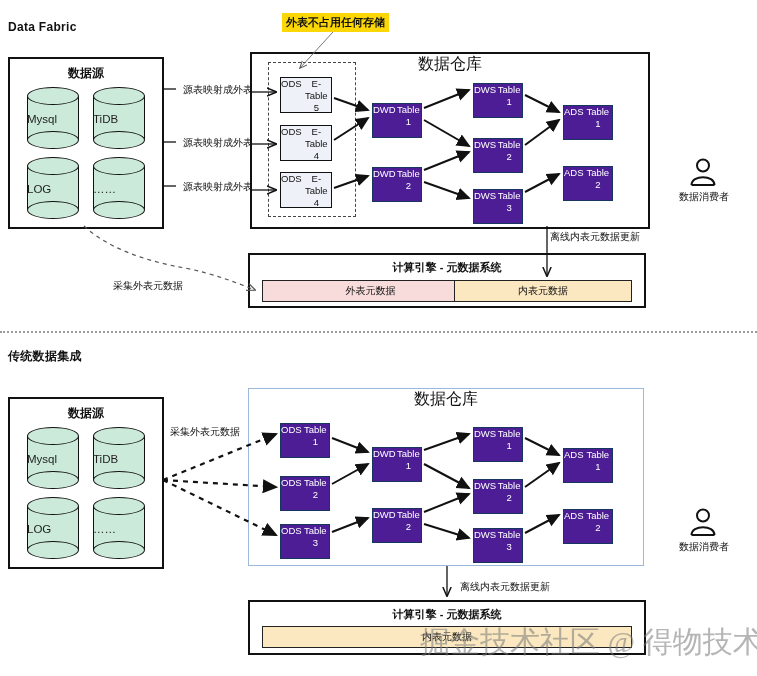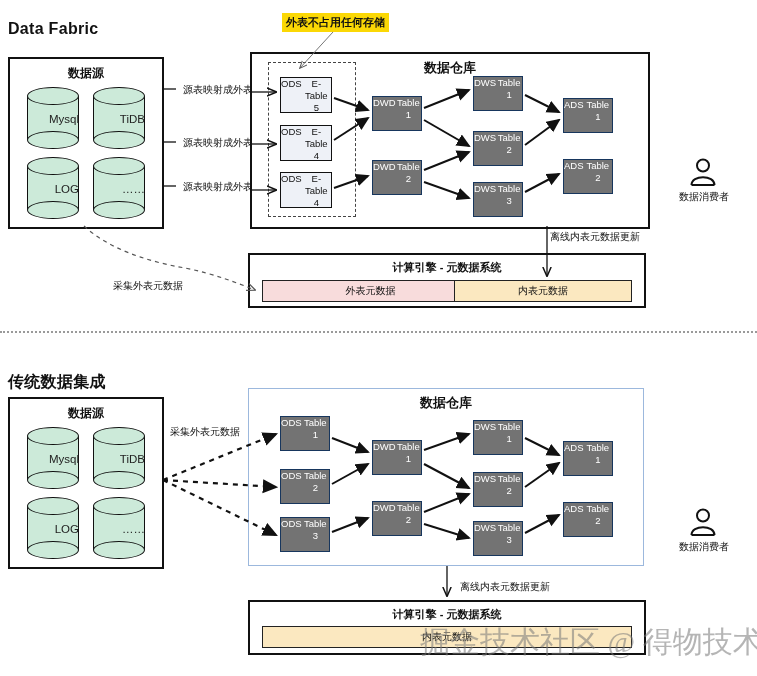--- a/index.html
+++ b/index.html
@@ -1,45 +1,45 @@
 <!DOCTYPE html>
 <html><head>
 <meta charset="utf-8">
 <style>
   html,body{margin:0;padding:0;background:#ffffff;}
   body{width:757px;height:676px;position:relative;overflow:hidden;
        font-family:"Liberation Sans","DejaVu Sans",sans-serif;color:#111;}
   .abs{position:absolute;}
-  .section-title{font-weight:bold;font-size:16px;letter-spacing:.3px;color:#111;}
+  .section-title{font-weight:bold;font-size:12px;letter-spacing:.3px;color:#111;}
   .divider{position:absolute;left:0;width:757px;height:0;
            border-top:2px dotted #9a9a9a;}
 
   
   .src-box{border:2px solid #111;background:#fff;}
   .src-title{text-align:center;font-weight:bold;font-size:12px;padding-top:6px;color:#111;}
 
   .cyl{position:absolute;}
   .cyl .body{position:absolute;left:0;right:0;top:9px;bottom:9px;
              background:#ccead9;border-left:1.6px solid #111;border-right:1.6px solid #111;}
   .cyl .top{position:absolute;left:0;right:0;top:0;height:18px;border-radius:50%;
             background:#ccead9;border:1.6px solid #111;box-sizing:border-box;}
   .cyl .bot{position:absolute;left:0;right:0;bottom:0;height:18px;border-radius:50%;
             background:#ccead9;border:1.6px solid #111;box-sizing:border-box;}
   .cyl .lbl{position:absolute;left:0;right:0;top:50%;transform:translateY(-42%);
-            text-align:right;font-size:11.5px;color:#222;z-index:3;}
+            text-align:left;font-size:11.5px;color:#222;z-index:3;}
 
   .dw-box{border:2px solid #111;background:#fff;}
   .dw-box.blue{border:1.5px solid #9cb8dd;}
-  .dw-title{text-align:center;font-weight:bold;font-size:13px;padding-top:5px;color:#111;}
+  .dw-title{text-align:center;font-weight:normal;font-size:16px;color:#111;}
 
   .tbl{position:absolute;box-sizing:border-box;display:flex;
        justify-content:center;line-height:1.25;}
   .tbl span{display:block;text-align:center;}
   .tbl.ods-ext{background:#eef1f7;border:1.6px solid #111;color:#111;font-size:9.5px;}
-  .tbl.blue{background:#737373;border:1.6px solid #17365d;color:#fff;font-size:9.5px;}
+  .tbl.blue{background:#4c1d95;border:1.6px solid #17365d;color:#fff;font-size:9.5px;margin-top:7px;}
 
   .dashed-region{position:absolute;border:1.6px dashed #444;box-sizing:border-box;}
 
   .callout{position:absolute;background:#fbd805;font-size:11px;padding:2px 4px;
            font-weight:bold;color:#111;white-space:nowrap;}
 
   .lbl-sm{position:absolute;font-size:10px;color:#111;white-space:nowrap;}
 
   .meta-box{position:absolute;border:2px solid #111;background:#fff;box-sizing:border-box;}
   .meta-title{text-align:center;font-weight:bold;font-size:11px;padding-top:5px;color:#111;}
@@ -154,21 +154,21 @@
 <div class="lbl-sm" style="left:550px;top:230px;">离线内表元数据更新</div>
 
 <div class="meta-box" style="left:248px;top:253px;width:398px;height:55px;">
   <div class="meta-title">计算引擎 - 元数据系统</div>
 </div>
 <div class="meta-bar ext" style="left:262px;top:280px;width:217px;height:22px;">外表元数据</div>
 <div class="meta-bar int" style="left:454px;top:280px;width:178px;height:22px;">内表元数据</div>
 
 <div class="divider" style="top:331px;"></div>
 
-<div class="abs section-title" style="left:8px;top:372px;">传统数据集成</div>
+<div class="abs section-title" style="left:8px;top:348px;">传统数据集成</div>
 
 <div class="abs src-box" style="left:8px;top:397px;width:152px;height:168px;">
   <div class="src-title">数据源</div>
 </div>
 <div class="cyl" style="left:27px;top:427px;width:52px;height:62px;">
   <div class="body"></div>
   <div class="bot"></div>
   <div class="top"></div>
   <div class="lbl">Mysql</div>
 </div>

